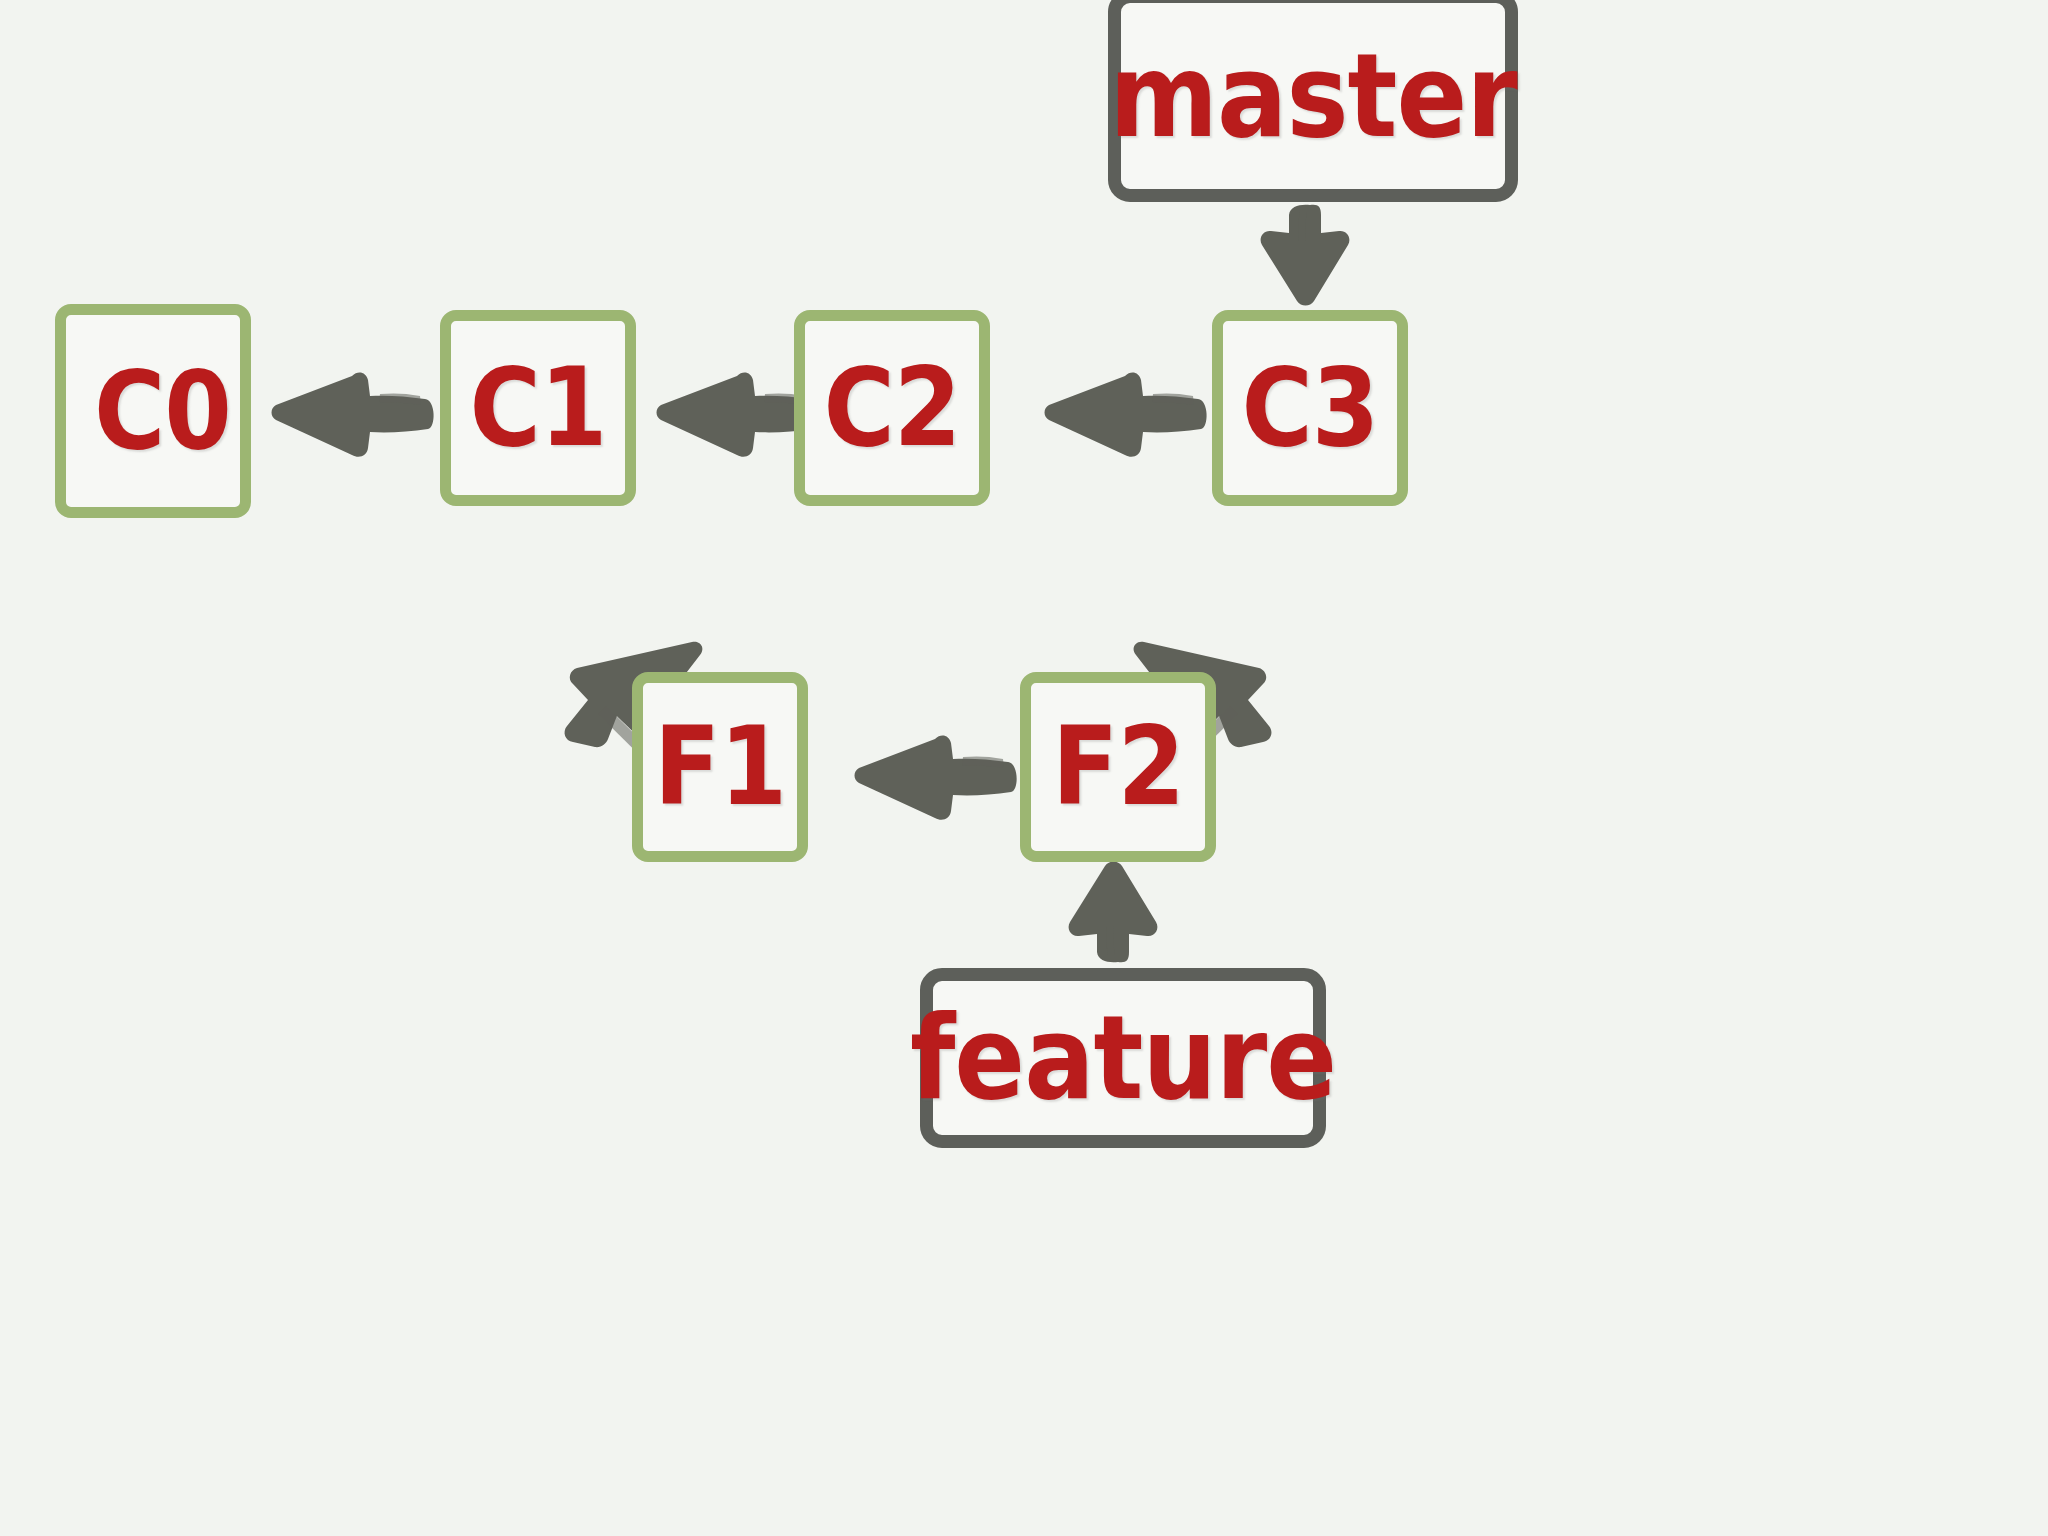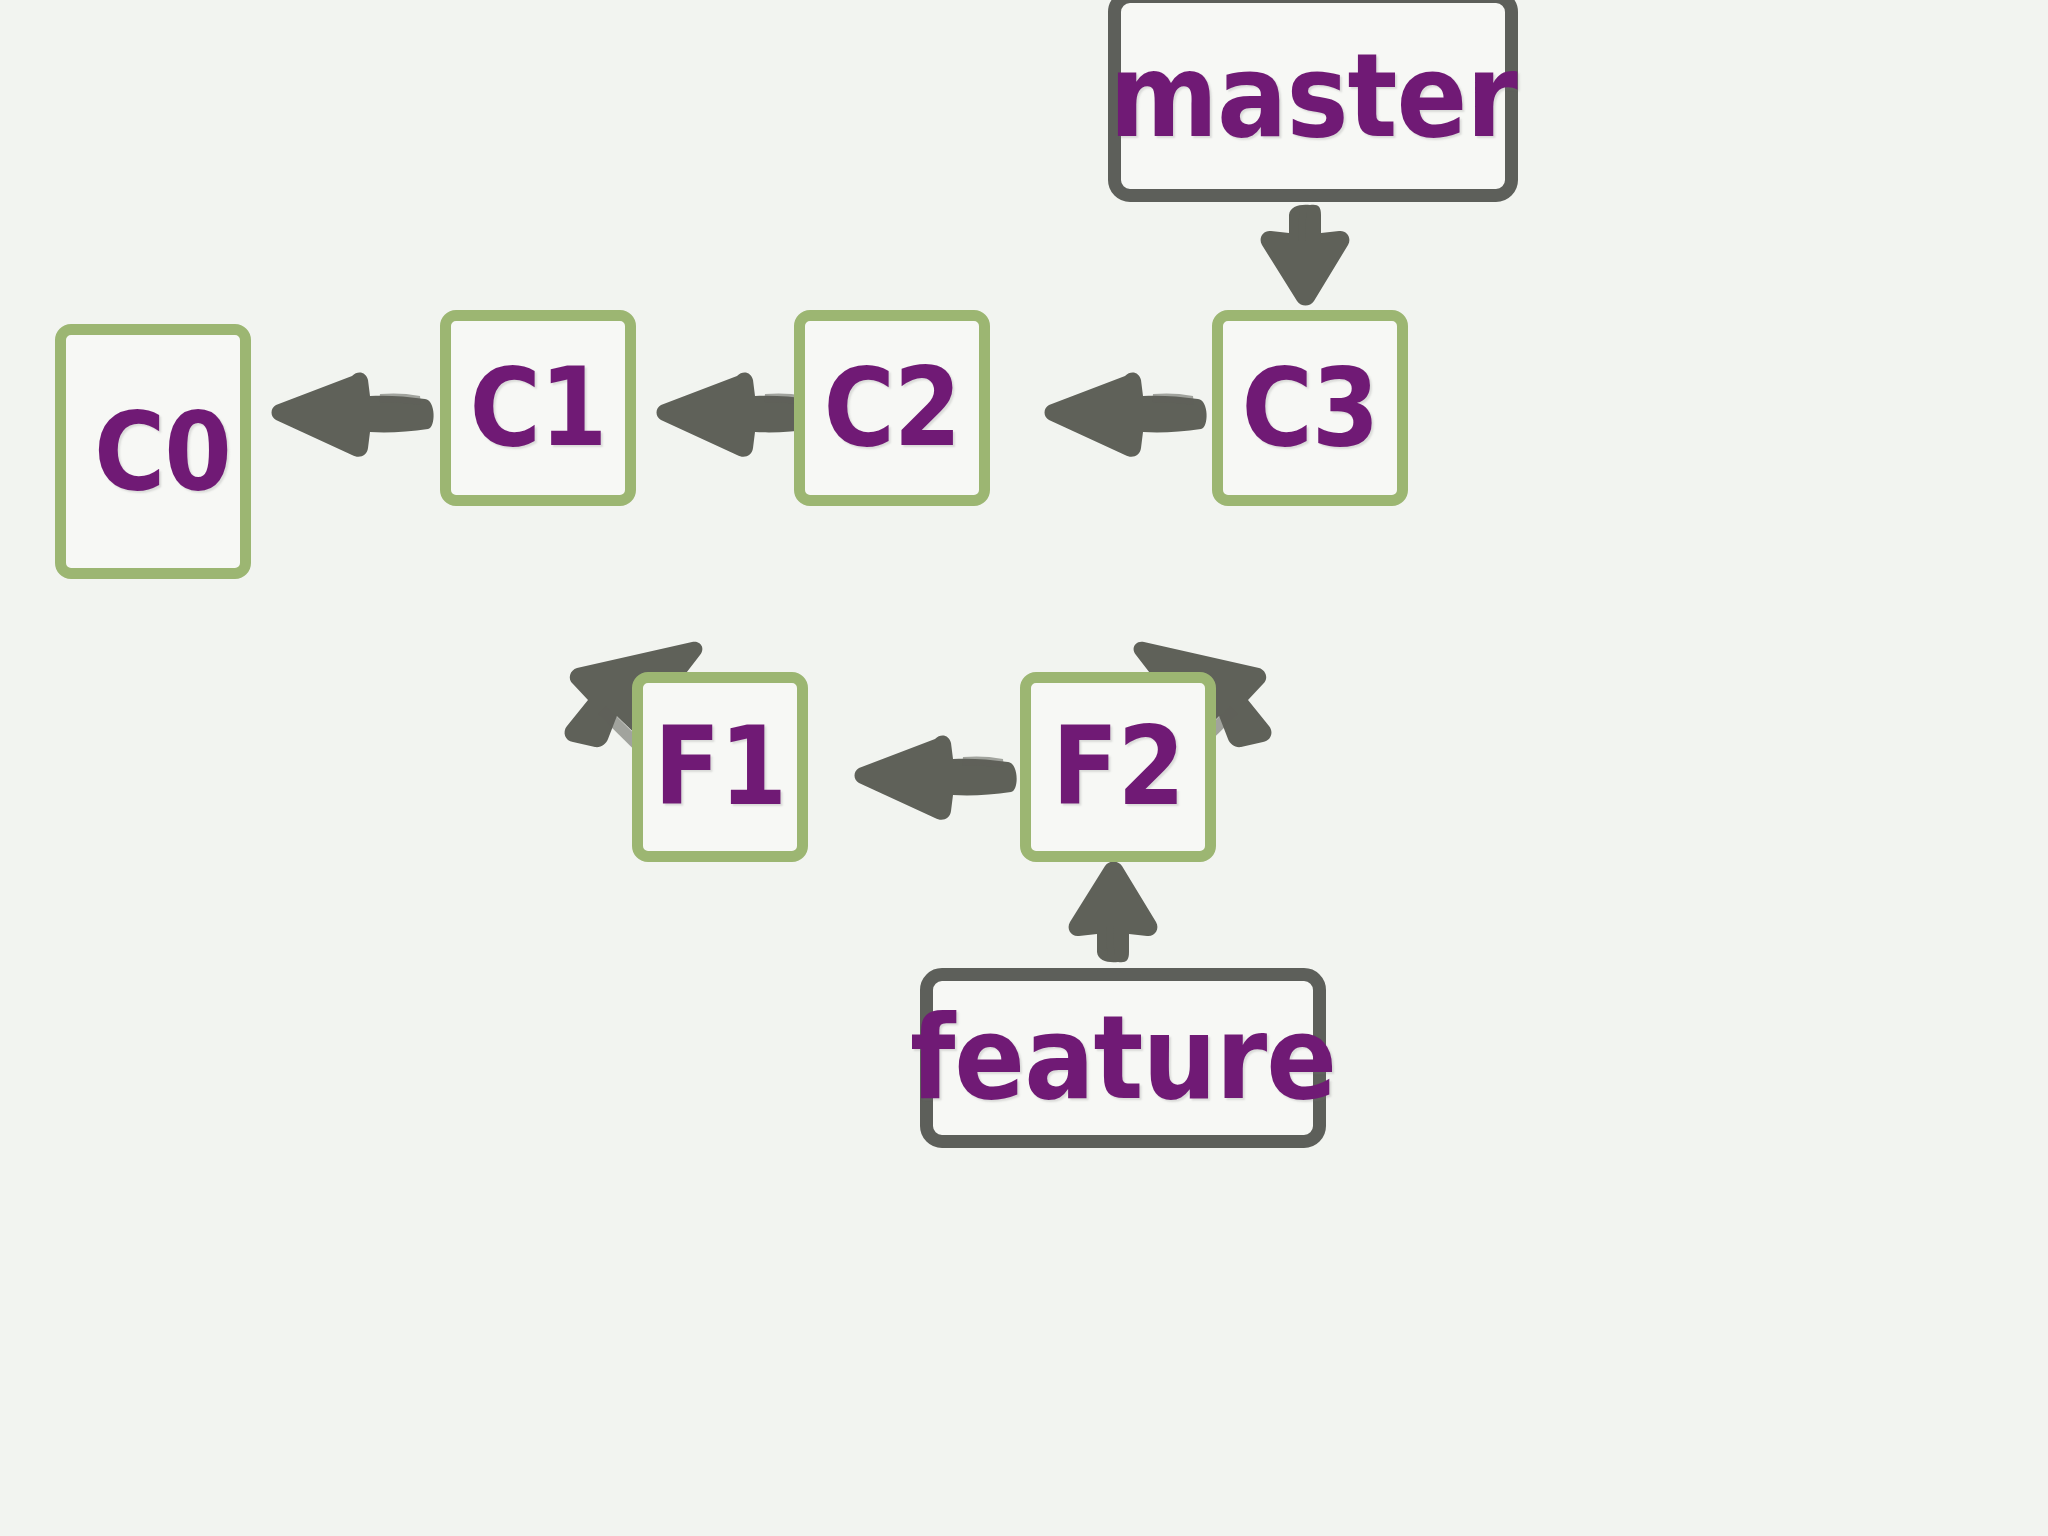--- a/index.html
+++ b/index.html
@@ -23,21 +23,21 @@
     border-color:#9cb672;
     border-width:11px;
     border-radius:16px;
   }
   .branch-node{
     border-color:#5d5f5a;
     border-width:13px;
     border-radius:22px;
   }
   .node-label{
-    color:#701a75;
+    color:#b91c1c;
     font-family:"DejaVu Sans Condensed","DejaVu Sans", sans-serif;
     font-weight:bold;
     line-height:1;
     letter-spacing:-1px;
     text-shadow:2px 2px 2px rgba(120,120,120,0.22);
     user-select:none;
   }
   .commit-label{font-size:108px;}
   .branch-label{font-size:116px;}
 
@@ -111,21 +111,21 @@
     <g fill="#5f6159">
       <path d="M1118,962 C1108,963 1098,961 1097,952
                L1097,934 L1079,936 C1071,937 1066,929 1070,922
                L1105,866 C1109,860 1118,860 1122,866
                L1156,922 C1160,929 1155,937 1147,936
                L1129,934 L1129,952 C1129,961 1126,963 1118,962 Z"></path>
       <path d="M1108,955 C1106,945 1106,935 1107,926 L1114,926 C1113,937 1113,946 1115,955 Z" opacity="0.5"></path>
     </g>
   </svg>
 
-  <div class="node commit-node" style="left:55px;top:324px;width:196px;height:255px;padding-left:19px;">
+  <div class="node commit-node" style="left:55px;top:304px;width:196px;height:214px;padding-left:19px;">
     <span class="node-label commit-label">C0</span>
   </div>
 
   <div class="node commit-node" style="left:440px;top:310px;width:196px;height:196px;">
     <span class="node-label commit-label">C1</span>
   </div>
 
   <div class="node commit-node" style="left:794px;top:310px;width:196px;height:196px;">
     <span class="node-label commit-label">C2</span>
   </div>

